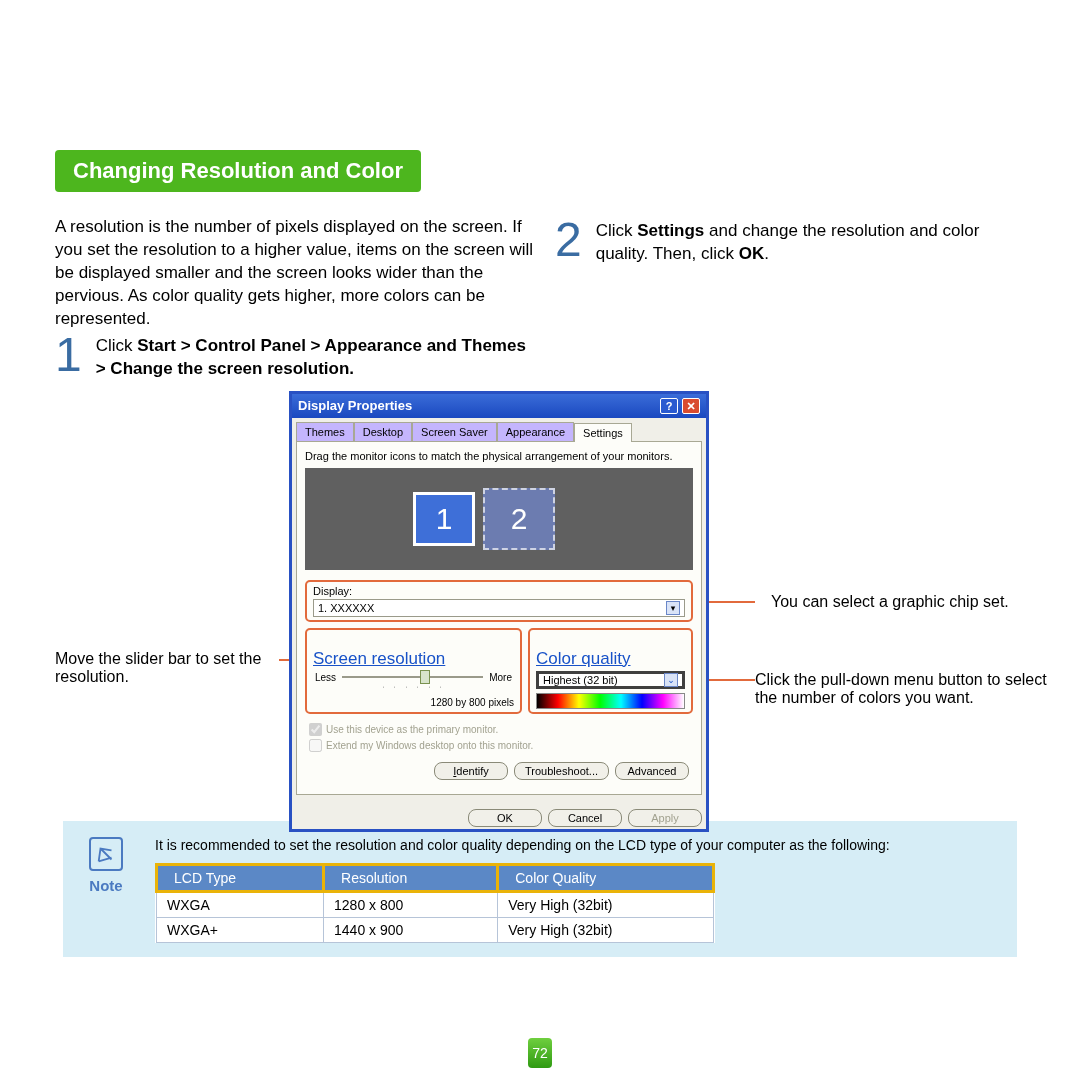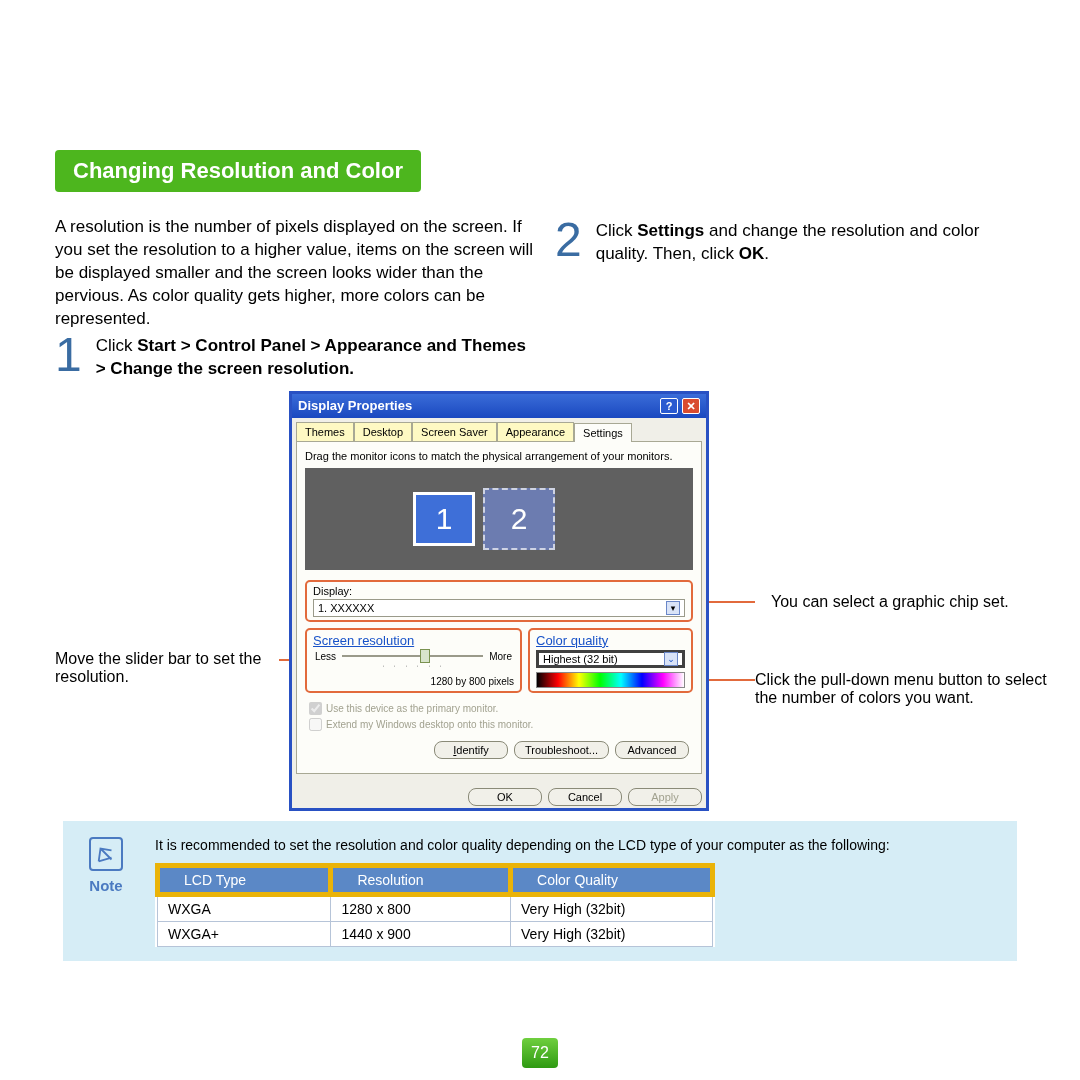--- a/index.html
+++ b/index.html
@@ -58,21 +58,21 @@
     width: 18px; height: 16px;
     border: 1px solid #fff; border-radius: 2px;
     margin-left: 4px; font-size: 11px; text-align: center; line-height: 14px;
   }
   .titlebar-help { background:#2a5ad0; color:#fff; }
   .titlebar-close { background:#d94b2f; color:#fff; }
   .tabstrip { display:flex; padding: 4px 4px 0 4px; gap:0; background:#f0efe8; }
   .tab {
     padding: 3px 8px; font-size:11px;
     border:1px solid #a8a894; border-bottom:none;
-    background:#fef9c3;
+    background:#c4b5fd;
   }
   .tab.active { background:#fdfdf9; position:relative; top:1px; }
   .tab-body {
     border:1px solid #a8a894;
     background:#fdfdf9;
     margin:0 4px 4px 4px;
     padding:8px 8px 12px 8px;
   }
   .monitor-area {
     background:#606060;
@@ -94,21 +94,21 @@
   .display-hl { margin-bottom:6px; }
   .display-field {
     display:flex; align-items:center;
     background:#fff; border:1px solid #9a9a8a; font-size:11px;
     height:18px; padding:0 4px; margin-top:2px;
   }
   .display-field .dd { margin-left:auto; width:14px;height:14px;background:#d9e3f7;border:1px solid #6a87c8; text-align:center;font-size:9px;line-height:12px;}
   .lower-hl-row { display:flex; gap:6px; margin-bottom:6px; align-items:stretch; }
   .sr-box { flex:1; }
   .cq-box { width:165px; }
-  .fs-title { color:#1852c8; font-size:13px; text-decoration:underline; }
+  .fs-title { color:#1852c8; font-size:17px; text-decoration:underline;margin-top:16px; }
   .slider-row { display:flex; align-items:center; justify-content:space-between; font-size:10px; margin:3px 2px 0; }
   .slider-track {
     flex:1; height:6px; margin:0 6px; position:relative;
   }
   .slider-track::before{
     content:''; position:absolute; left:0; right:0; top:2px; height:2px; background:#9a9a8a;
   }
   .slider-handle{
     position:absolute; top:-4px; left:55%; width:10px;height:14px;
     background:#d8e4cc; border:1px solid #7a9250;
@@ -161,30 +161,30 @@
     color:#4b7ac1;
   }
   .note-label { color:#4b7ac1; font-weight:bold; font-size:15px; }
   .note-right { flex:1; font-size:14px; }
   table.tbl {
     width:560px; border-collapse:collapse; margin-top:10px; font-size:14px;
     background:#fff;
   }
   table.tbl th {
     background:#5b88c6; color:#fff; font-weight:normal; text-align:left;
-    padding:4px 24px; border:5px solid #eab308;
+    padding:4px 16px; border:3px solid #eab308;
   }
   table.tbl td {
     padding:4px 10px; border:1px solid #b6c4d8;
   }
   .pagenum {
     position:absolute; left:50%; bottom:12px; transform:translateX(-50%);
     background:linear-gradient(#6fcf3e,#2f9a12);
-    color:#fff; font-size:16px;
-    width:36px; height:30px; border-radius:4px;
+    color:#fff; font-size:14px;
+    width:24px; height:30px; border-radius:4px;
     display:flex; align-items:center; justify-content:center;
   }
 </style>
 </head>
 <body>
 
 <div class="page">
   <div class="heading">Changing Resolution and Color</div>
 
   <div class="columns">

